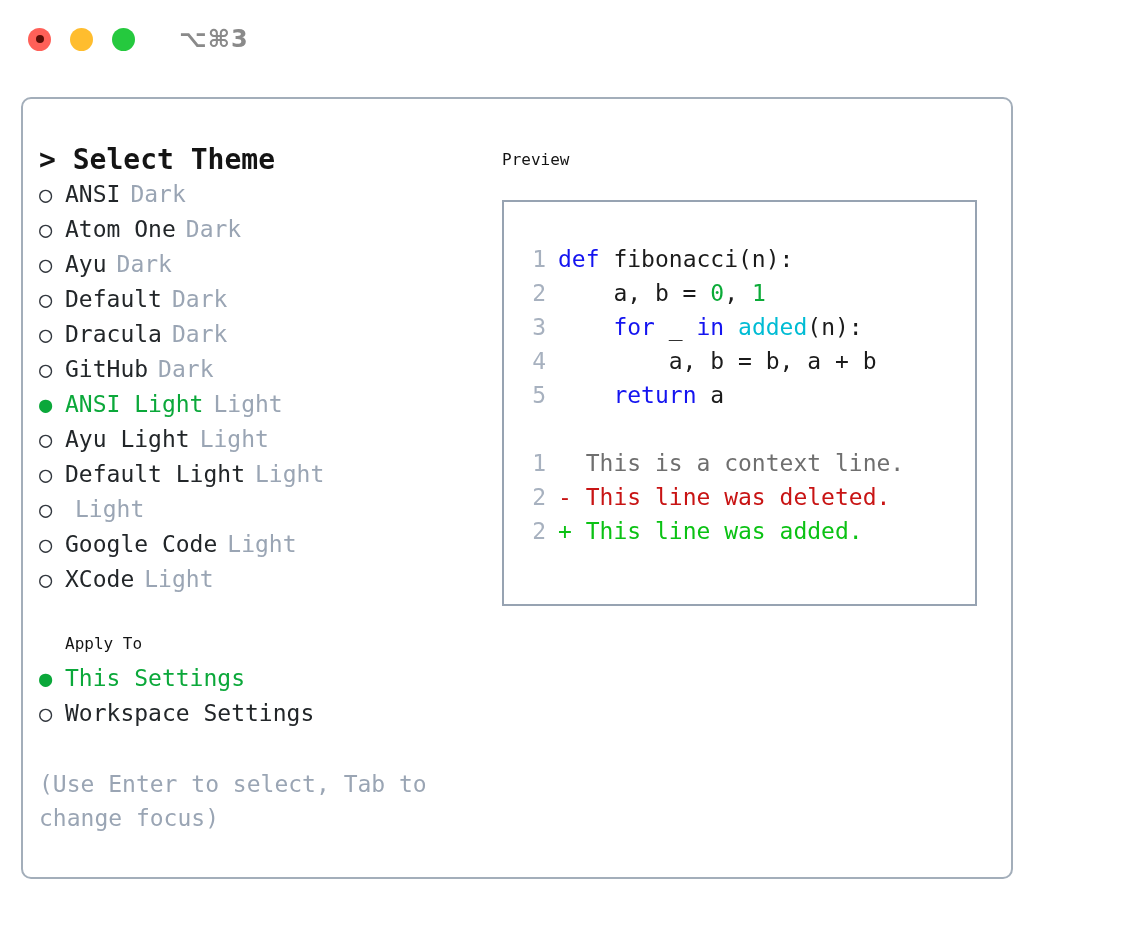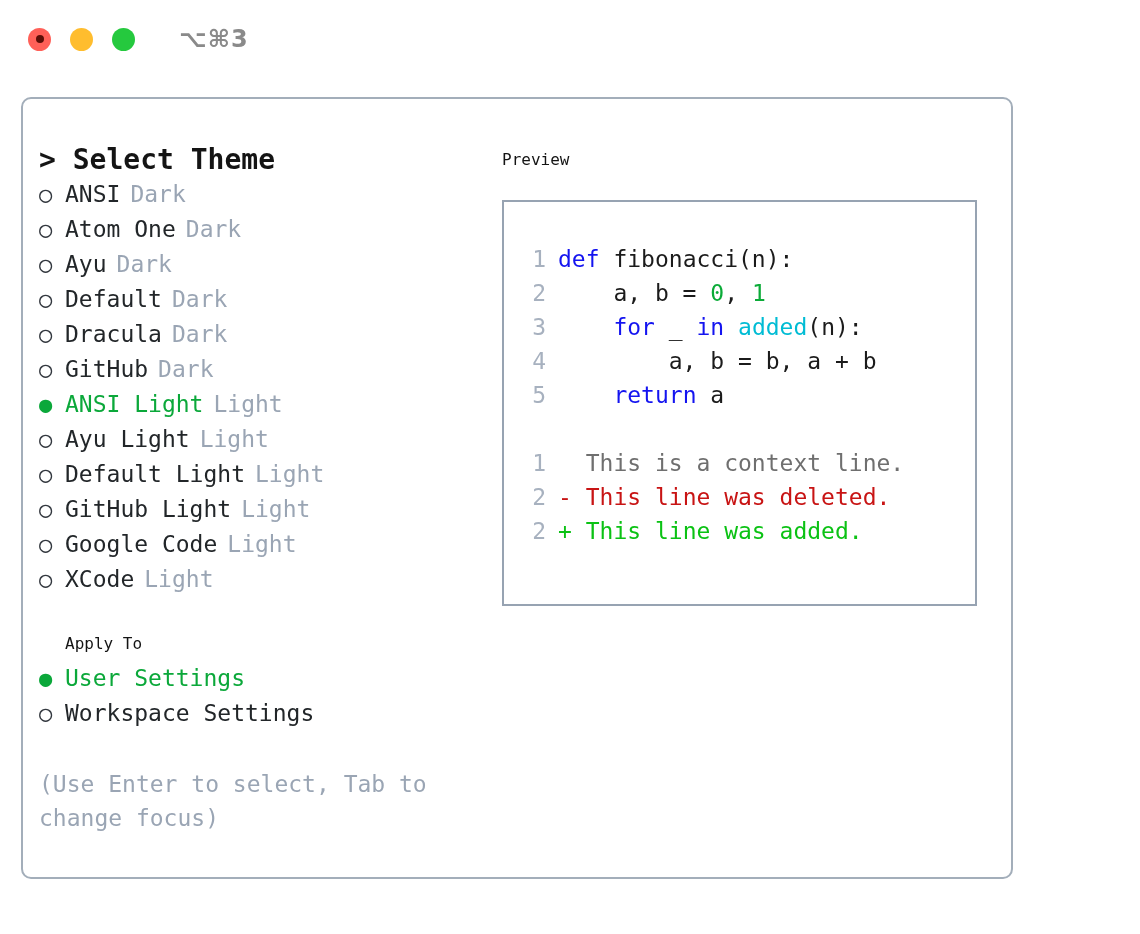--- a/index.html
+++ b/index.html
@@ -216,31 +216,31 @@
         <div id="theme-list">
             <div class="opt-row"><span class="bullet">○</span><span class="opt-label">ANSI</span><span class="opt-tag">Dark</span></div>
             <div class="opt-row"><span class="bullet">○</span><span class="opt-label">Atom One</span><span class="opt-tag">Dark</span></div>
             <div class="opt-row"><span class="bullet">○</span><span class="opt-label">Ayu</span><span class="opt-tag">Dark</span></div>
             <div class="opt-row"><span class="bullet">○</span><span class="opt-label">Default</span><span class="opt-tag">Dark</span></div>
             <div class="opt-row"><span class="bullet">○</span><span class="opt-label">Dracula</span><span class="opt-tag">Dark</span></div>
             <div class="opt-row"><span class="bullet">○</span><span class="opt-label">GitHub</span><span class="opt-tag">Dark</span></div>
             <div class="opt-row selected"><span class="bullet on">●</span><span class="opt-label">ANSI Light</span><span class="opt-tag">Light</span></div>
             <div class="opt-row"><span class="bullet">○</span><span class="opt-label">Ayu Light</span><span class="opt-tag">Light</span></div>
             <div class="opt-row"><span class="bullet">○</span><span class="opt-label">Default Light</span><span class="opt-tag">Light</span></div>
-            <div class="opt-row"><span class="bullet">○</span><span class="opt-label">GitHub Light</span><span class="opt-tag">Light</span></div>
+            <div class="opt-row"><span class="bullet">○</span><span class="opt-tag">Light</span></div>
             <div class="opt-row"><span class="bullet">○</span><span class="opt-label">Google Code</span><span class="opt-tag">Light</span></div>
             <div class="opt-row"><span class="bullet">○</span><span class="opt-label">XCode</span><span class="opt-tag">Light</span></div>
           </div>
 
         <div class="group-gap"></div>
 
         <div class="apply-head">Apply To</div>
 
         <div id="apply-list">
-            <div class="opt-row selected"><span class="bullet on">●</span><span class="opt-label">User Settings</span></div>
+            <div class="opt-row selected"><span class="bullet on">●</span><span class="opt-label">This Settings</span></div>
             <div class="opt-row"><span class="bullet">○</span><span class="opt-label">Workspace Settings</span></div>
           </div>
 
         <div class="hint">(Use Enter to select, Tab to change focus)</div>
       </div>
 
       <div class="right-col">
         <div class="preview-head">Preview</div>
 
         <div class="preview-box">

